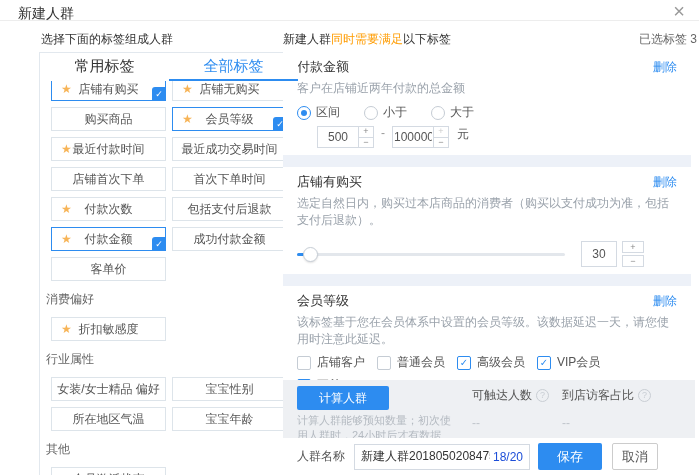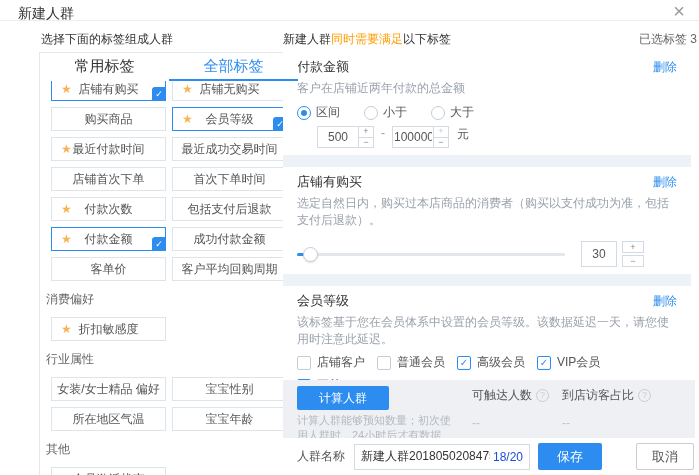--- a/index.html
+++ b/index.html
@@ -88,21 +88,21 @@
   .q-icon { display:inline-block; width:13px; height:13px; border:1px solid #c9ced4; border-radius:50%; color:#c9ced4;
             font-size:9px; line-height:11px; text-align:center; margin-left:4px; cursor:pointer; }
   .stat-value { margin-top:12px; color:#c0c5cb; font-size:12px; }
 
   .footer-row { position:absolute; left:0; top:417px; width:416px; height:37px; background:#fff; display:flex; align-items:center; padding-left:14px; }
   .name-label { color:#555; font-size:12px; }
   .name-input-wrap { margin-left:9px; width:176px; height:26px; border:1px solid #d4dae2; display:flex; align-items:center; padding:0 6px; background:#fff; }
   .name-input-wrap input { flex:1; min-width:0; border:none; outline:none; font-size:12px; color:#333; font-family:inherit; }
   .name-counter { font-size:12px; color:#1d4ed8; margin-left:3px; white-space:nowrap; }
   .btn-save { margin-left:8px; width:64px; height:27px; font-size:13px; border-radius:2px; }
-  .btn-cancel { margin-left:34px; width:58px; height:27px; font-size:13px; background:#fff; border:1px solid #ccc; color:#555; border-radius:2px; cursor:pointer; font-family:inherit; }
+  .btn-cancel { margin-left:10px; width:46px; height:27px; font-size:13px; background:#fff; border:1px solid #ccc; color:#555; border-radius:2px; cursor:pointer; font-family:inherit; }
 </style>
 </head>
 <body>
 
 <div class="dialog">
 
   <div class="dlg-header">
     <span class="dlg-title">新建人群</span>
     <span class="close">×</span>
   </div>
@@ -156,23 +156,20 @@
           <div class="tag checked">
             <span class="star">★</span>
             <span>付款金额</span>
             <span class="corner-check">✓</span>
           </div>
           <div class="tag">
             <span>成功付款金额</span>
           </div>
           <div class="tag">
             <span>客单价</span>
-          </div>
-          <div class="tag">
-            <span>客户平均回购周期</span>
           </div>
         </div>
 
         <div class="sec-label">消费偏好</div>
         <div class="tag-grid">
           <div class="tag">
             <span class="star">★</span>
             <span>折扣敏感度</span>
           </div>
         </div>

